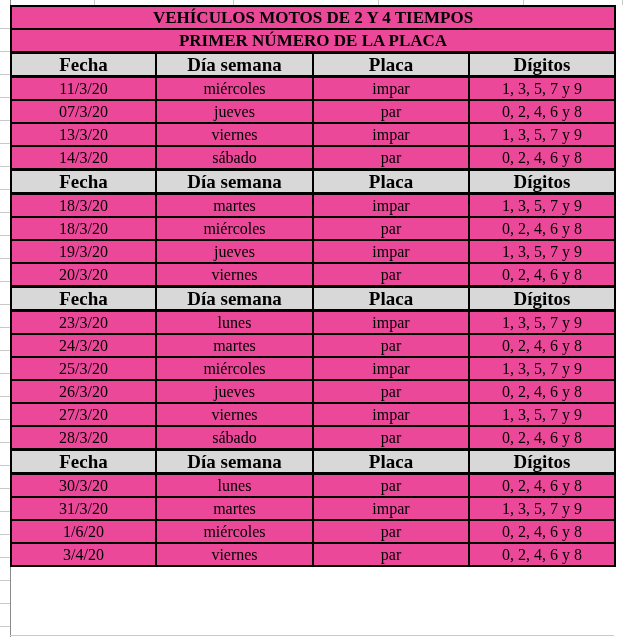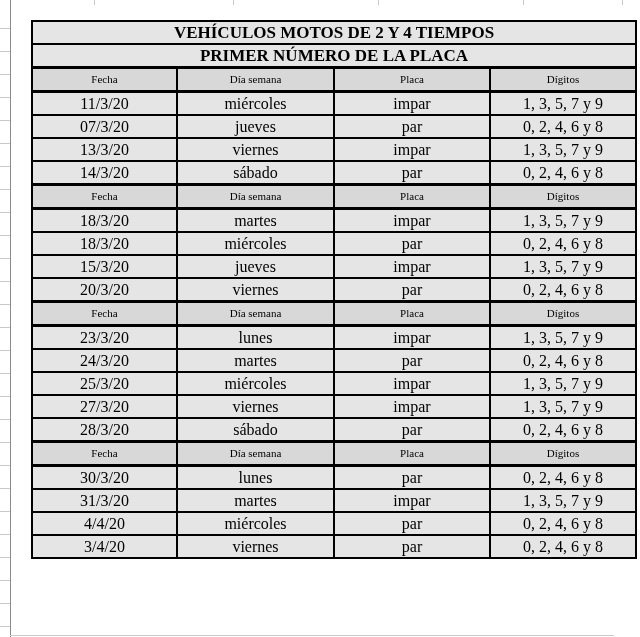--- a/index.html
+++ b/index.html
@@ -31,47 +31,46 @@
     position: absolute;
     left: 10px;
     top: 0;
     width: 1px;
     height: 637px;
     background: #8a8a8a;
   }
   table.schedule {
     position: absolute;
     left: 10px;
-    top: 20px;
+    top: 5px;
     width: 604px;
     border-collapse: collapse;
     table-layout: fixed;
-    background: #e5e5e5;
-    margin-left: 21px;
+    background: #ec4899;
   }
   table.schedule td, table.schedule th {
     border: 2px solid #000000;
     padding: 0 2px;
     height: 21px;
     text-align: center;
     vertical-align: middle;
     overflow: hidden;
     white-space: nowrap;
     font-size: 16px;
     line-height: 21px;
   }
   tr.title-row td {
     font-weight: bold;
     font-size: 17px;
     height: 20px;
   }
   tr.hdr th {
     background: var(--header-bg, #d8d8d8);
-    font-weight: normal;
-    font-size: 11px;
+    font-weight: bold;
+    font-size: 19px;
     border-top-width: 3px;
     border-bottom-width: 3px;
   }
   
   tr.hdr th:first-child {
     box-shadow: -5px 0 0 0 #000000;
   }
 </style>
 </head>
 <body>
@@ -171,21 +170,21 @@
           <td>impar</td>
           <td>1, 3, 5, 7 y 9</td>
         </tr>
         <tr>
           <td>18/3/20</td>
           <td>miércoles</td>
           <td>par</td>
           <td>0, 2, 4, 6 y 8</td>
         </tr>
         <tr>
-          <td>15/3/20</td>
+          <td>19/3/20</td>
           <td>jueves</td>
           <td>impar</td>
           <td>1, 3, 5, 7 y 9</td>
         </tr>
         <tr>
           <td>20/3/20</td>
           <td>viernes</td>
           <td>par</td>
           <td>0, 2, 4, 6 y 8</td>
         </tr>
@@ -207,20 +206,26 @@
           <td>par</td>
           <td>0, 2, 4, 6 y 8</td>
         </tr>
         <tr>
           <td>25/3/20</td>
           <td>miércoles</td>
           <td>impar</td>
           <td>1, 3, 5, 7 y 9</td>
         </tr>
         <tr>
+          <td>26/3/20</td>
+          <td>jueves</td>
+          <td>par</td>
+          <td>0, 2, 4, 6 y 8</td>
+        </tr>
+        <tr>
           <td>27/3/20</td>
           <td>viernes</td>
           <td>impar</td>
           <td>1, 3, 5, 7 y 9</td>
         </tr>
         <tr>
           <td>28/3/20</td>
           <td>sábado</td>
           <td>par</td>
           <td>0, 2, 4, 6 y 8</td>
@@ -237,21 +242,21 @@
           <td>par</td>
           <td>0, 2, 4, 6 y 8</td>
         </tr>
         <tr>
           <td>31/3/20</td>
           <td>martes</td>
           <td>impar</td>
           <td>1, 3, 5, 7 y 9</td>
         </tr>
         <tr>
-          <td>4/4/20</td>
+          <td>1/6/20</td>
           <td>miércoles</td>
           <td>par</td>
           <td>0, 2, 4, 6 y 8</td>
         </tr>
         <tr>
           <td>3/4/20</td>
           <td>viernes</td>
           <td>par</td>
           <td>0, 2, 4, 6 y 8</td>
         </tr>

